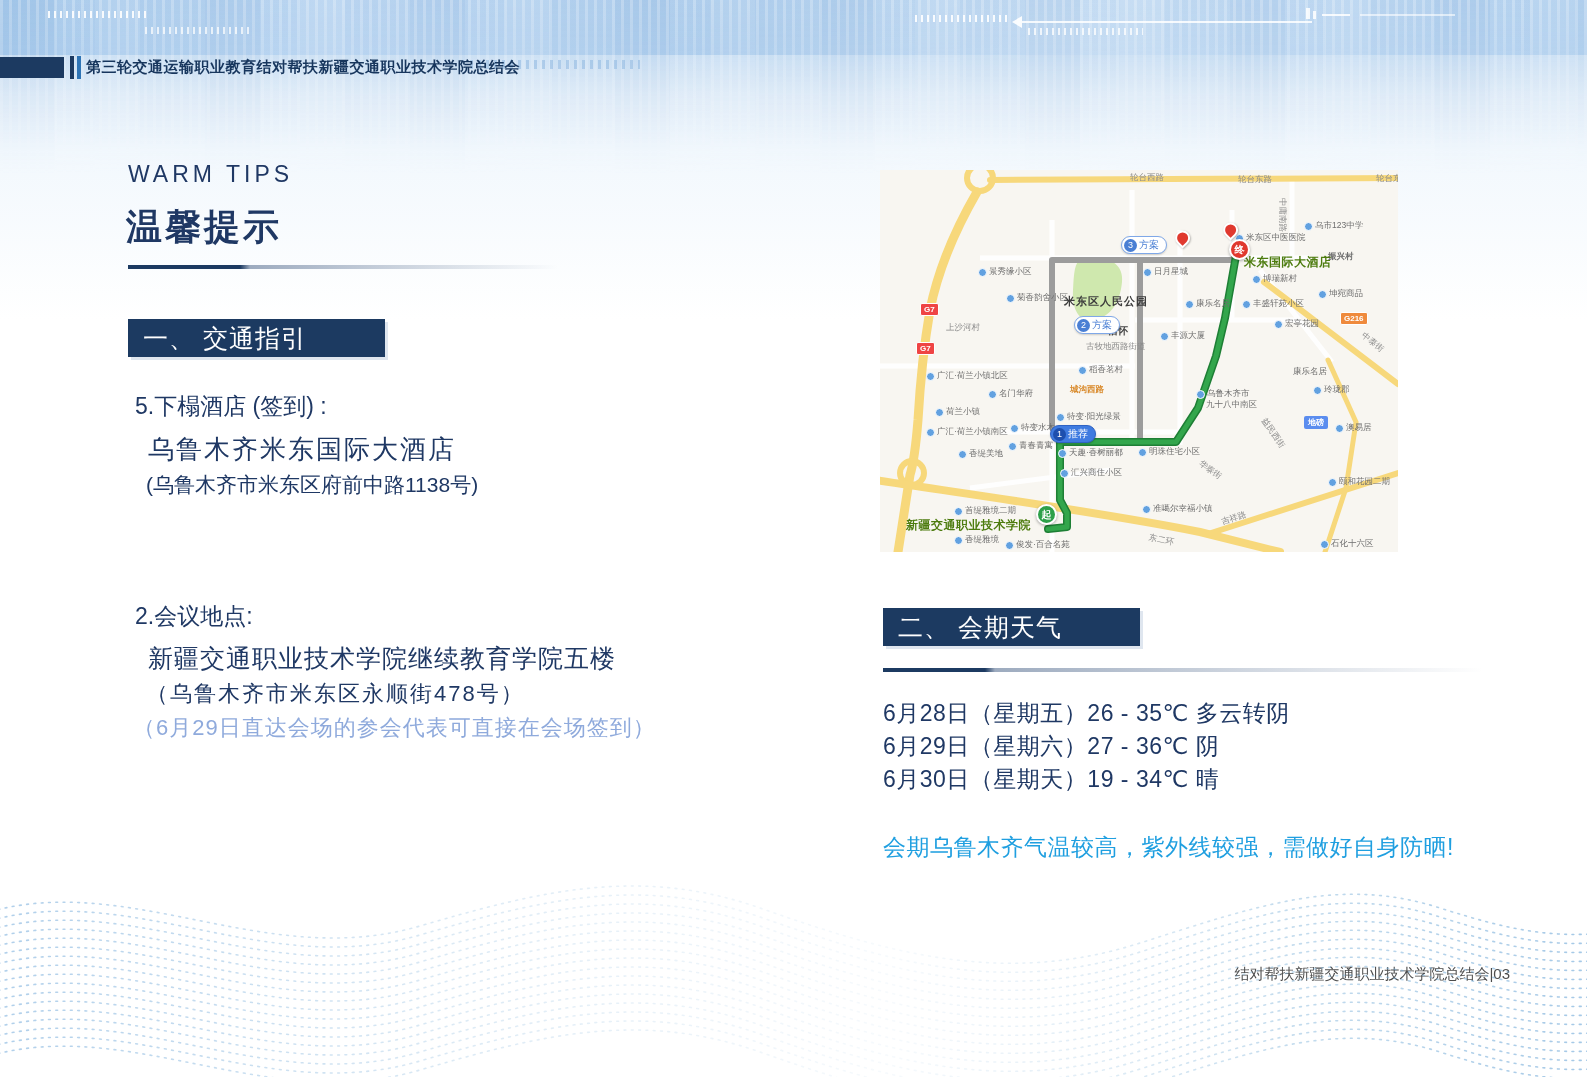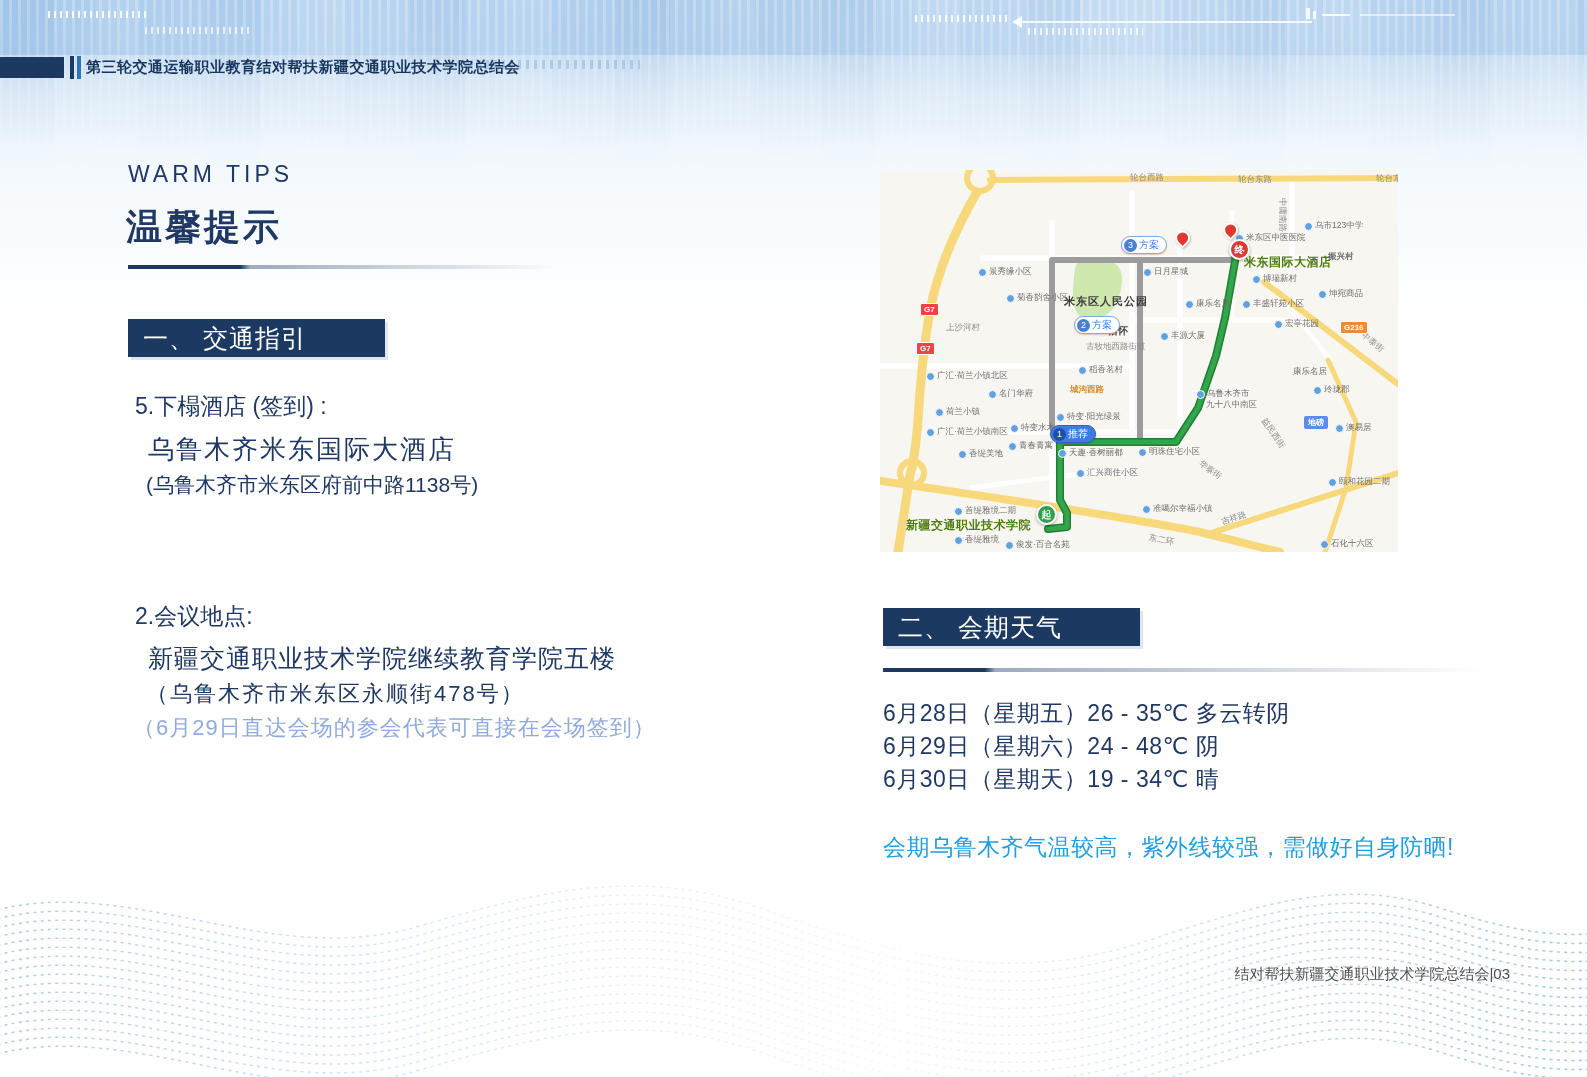--- a/index.html
+++ b/index.html
@@ -187,53 +187,53 @@
         <div class="ml poi" style="left: 108px; top: 218px;"><span class="dot"></span>名门华府</div>
         <div class="ml poi" style="left: 55px; top: 236px;"><span class="dot"></span>荷兰小镇</div>
         <div class="ml poi" style="left: 46px; top: 200px;"><span class="dot"></span>广汇·荷兰小镇北区</div>
         <div class="ml poi" style="left: 46px; top: 256px;"><span class="dot"></span>广汇·荷兰小镇南区</div>
         <div class="ml poi" style="left: 78px; top: 278px;"><span class="dot"></span>香缇美地</div>
         <div class="ml poi" style="left: 130px; top: 252px;"><span class="dot"></span>特变水木</div>
         <div class="ml poi" style="left: 128px; top: 270px;"><span class="dot"></span>青春青寓</div>
         <div class="ml poi" style="left: 198px; top: 194px;"><span class="dot"></span>稻香茗村</div>
         <div class="ml poi" style="left: 176px; top: 241px;"><span class="dot"></span>特变·阳光绿景</div>
         <div class="ml poi" style="left: 178px; top: 277px;"><span class="dot"></span>天趣·香树丽都</div>
-        <div class="ml poi" style="left: 196px; top: 297px; font-family: Liberation Serif, serif;"><span class="dot"></span>汇兴商住小区</div>
+        <div class="ml poi" style="left: 180px; top: 297px; font-family: Liberation Serif, serif;"><span class="dot"></span>汇兴商住小区</div>
         <div class="ml poi" style="left: 258px; top: 276px;"><span class="dot"></span>明珠住宅小区</div>
         <div class="ml poi" style="left: 262px; top: 333px;"><span class="dot"></span>准噶尔幸福小镇</div>
         <div class="ml poi" style="left: 74px; top: 335px;"><span class="dot"></span>首缇雅境二期</div>
         <div class="ml poi" style="left: 74px; top: 364px;"><span class="dot"></span>香缇雅境</div>
         <div class="ml poi" style="left: 125px; top: 369px;"><span class="dot"></span>俊发·百合名苑</div>
         <div class="ml poi" style="left: 316px; top: 218px;"><span class="dot"></span>乌鲁木齐市</div>
         <div class="ml poi-plain" style="left: 326px; top: 229px;">九十八中南区</div>
         <div class="ml poi" style="left: 433px; top: 214px;"><span class="dot"></span>玲珑郡</div>
         <div class="ml poi" style="left: 455px; top: 252px;"><span class="dot"></span>澳易居</div>
         <div class="ml poi" style="left: 448px; top: 306px;"><span class="dot"></span>颐和花园二期</div>
         <div class="ml poi" style="left: 440px; top: 368px;"><span class="dot"></span>石化十六区</div>
         <div class="ml red" style="left: 364px; top: 84px;">米东国际大酒店</div>
         <div class="ml red" style="left: 26px; top: 347px;">新疆交通职业技术学院</div>
         <div class="ml badge-g" style="left: 40px; top: 133px;">G7</div>
         <div class="ml badge-g" style="left: 36px; top: 172px;">G7</div>
-        <div class="ml badge-o" style="left: 460px; top: 151px;">G216</div>
+        <div class="ml badge-o" style="left: 460px; top: 142px;">G216</div>
         <div class="ml badge-b" style="left: 424px; top: 246px;">地磅</div>
         <div class="ml bubble" style="left: 241px; top: 66px;"><span class="bnum">3</span>方案</div>
         <div class="ml bubble" style="left: 194px; top: 146px;"><span class="bnum">2</span>方案</div>
         <div class="ml bubble-solid" style="left: 170px; top: 255px;"><span class="bnum">1</span>推荐</div>
         <div class="ml mk mk-end" style="left: 349px; top: 69px;">终</div>
         <div class="ml mk mk-start" style="left: 156px; top: 334px;">起</div>
         <div class="ml pin" style="left: 292px; top: 68px;"></div>
         <div class="ml pin" style="left: 340px; top: 60px;"></div>
       </div>
   </div>
 
   <div class="sec-head sec2">二、 会期天气</div>
   <div class="rule rule2"></div>
   <div class="weather">
     <div>6月28日（星期五）26 - 35℃ 多云转阴</div>
-    <div>6月29日（星期六）24 - 48℃ 阴</div>
+    <div>6月29日（星期六）27 - 36℃ 阴</div>
     <div>6月30日（星期天）19 - 34℃ 晴</div>
   </div>
   <div class="warn-note">会期乌鲁木齐气温较高，紫外线较强，需做好自身防晒!</div>
 
   <div class="footer">结对帮扶新疆交通职业技术学院总结会|03</div>
 
   <svg class="waves" width="1587" height="229" viewBox="0 0 1587 229">
     <defs>
       <path id="wv" d="M -30,70 C 120,15 260,125 420,78 C 540,43 640,18 760,60 C 880,102 1000,140 1140,95 C 1260,57 1340,28 1440,60 C 1510,82 1560,95 1640,80" fill="none"></path>
       <linearGradient id="wfade" x1="0" y1="0" x2="1" y2="0">

